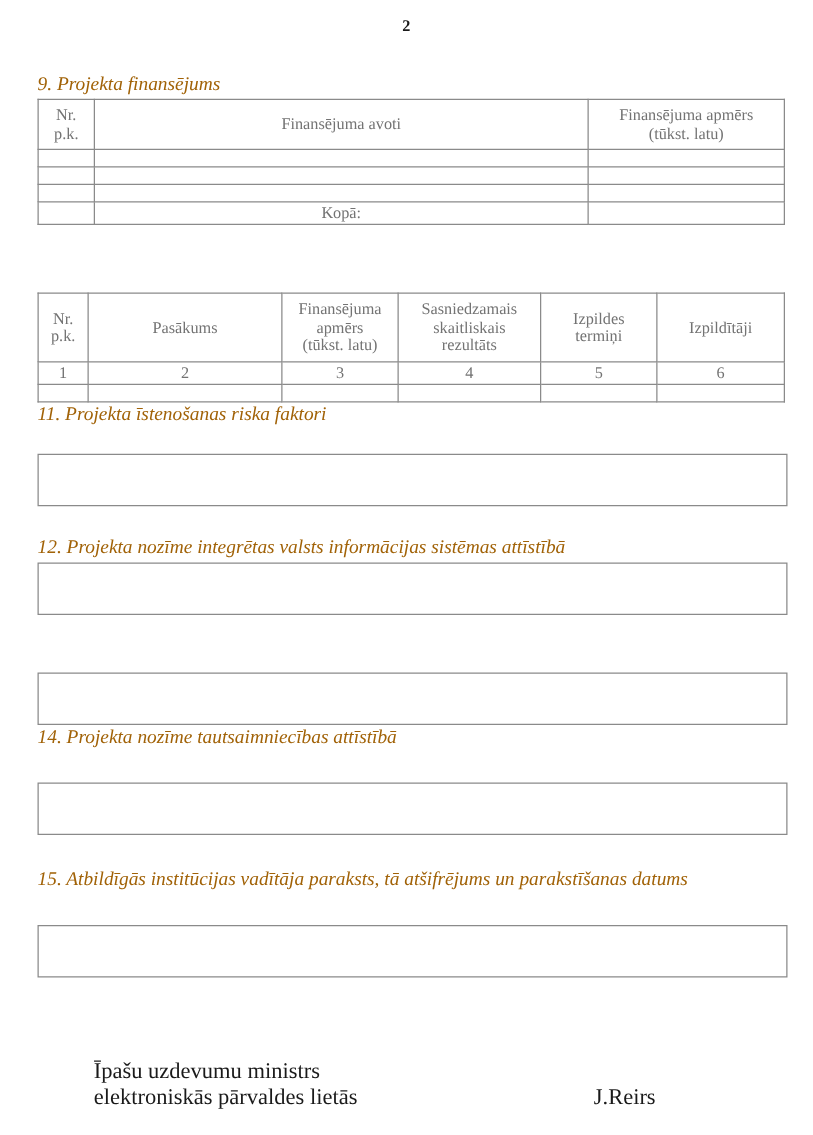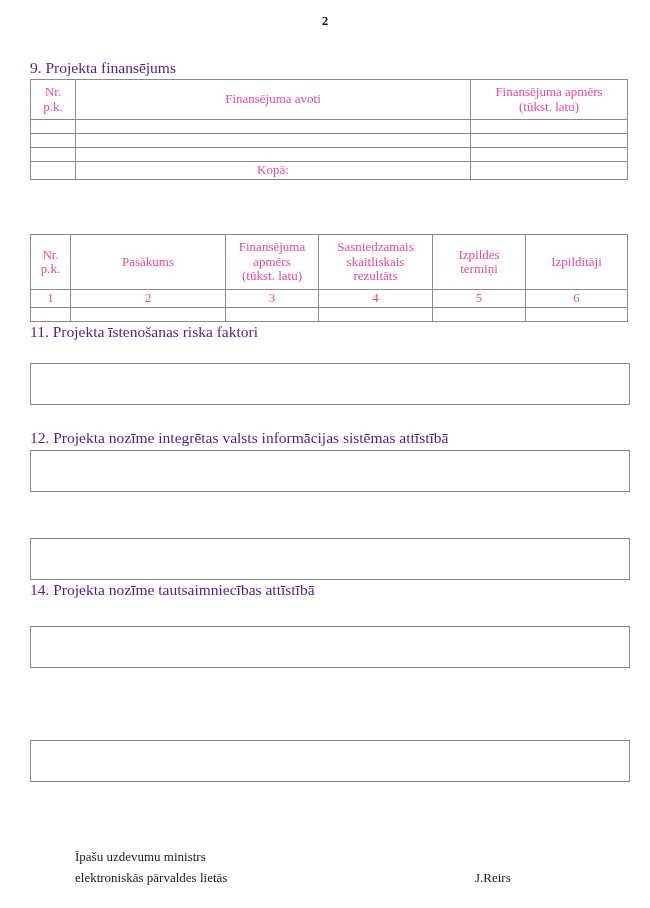--- a/index.html
+++ b/index.html
@@ -33,34 +33,35 @@
     font-weight: bold;
     letter-spacing: 0;
   }
 
   .section-heading {
     position: absolute;
     left: 30px;
     font-size: 15.5px;
     line-height: 20px;
     white-space: nowrap;
-    color: #4c1d95;
+    color: #a16207;
+    font-style: italic;
   }
   .section-heading.wrap {
     white-space: normal;
     width: 600px;
   }
 
   
   table.form-table {
     position: absolute;
     border-collapse: collapse;
     table-layout: fixed;
     font-size: 13px;
-    color: #ec4899;
+    color: #737373;
   }
   table.form-table td,
   table.form-table th {
     border: 1px solid #8a8a8a;
     padding: 1px 2px;
     vertical-align: middle;
     text-align: center;
     font-weight: normal;
     line-height: 14.5px;
   }
@@ -102,21 +103,21 @@
     box-sizing: border-box;
     border: 1px solid #8a8a8a;
     background: #ffffff;
   }
 
   
   .signature-block {
     position: absolute;
     left: 75px;
     top: 846px;
-    font-size: 13px;
+    font-size: 18px;
     line-height: 21px;
     width: 520px;
   }
   .signature-block .sig-line {
     position: relative;
     display: block;
     white-space: nowrap;
   }
   .signature-block .sig-name {
     position: absolute;
@@ -236,20 +237,21 @@
   <div class="answer-box" style="top:363px;"></div>
 
   <div class="section-heading" style="top:428px;">12. Projekta nozīme integrētas valsts informācijas sistēmas attīstībā</div>
   <div class="answer-box" style="top:450px;"></div>
 
   <div class="answer-box" style="top:538px;"></div>
 
   <div class="section-heading" style="top:580px;">14. Projekta nozīme tautsaimniecības attīstībā</div>
   <div class="answer-box" style="top:626px;"></div>
 
+  <div class="section-heading wrap" style="top:694px; width:595px;">15. Atbildīgās institūcijas vadītāja paraksts, tā atšifrējums un parakstīšanas datums</div>
   <div class="answer-box" style="top:740px;"></div>
 
   <div class="signature-block">
     <span class="sig-line">Īpašu uzdevumu ministrs</span>
     <span class="sig-line">elektroniskās pārvaldes lietās</span>
     <span class="sig-name" style="top:21px;">J.Reirs</span>
   </div>
 
 </div>
 

